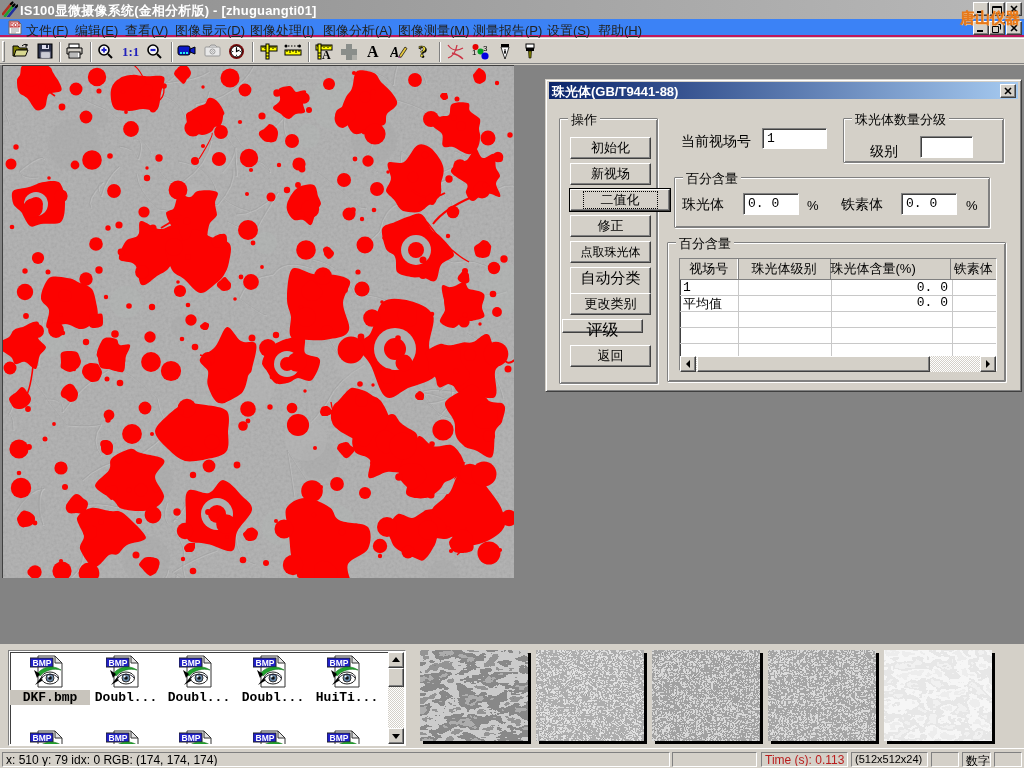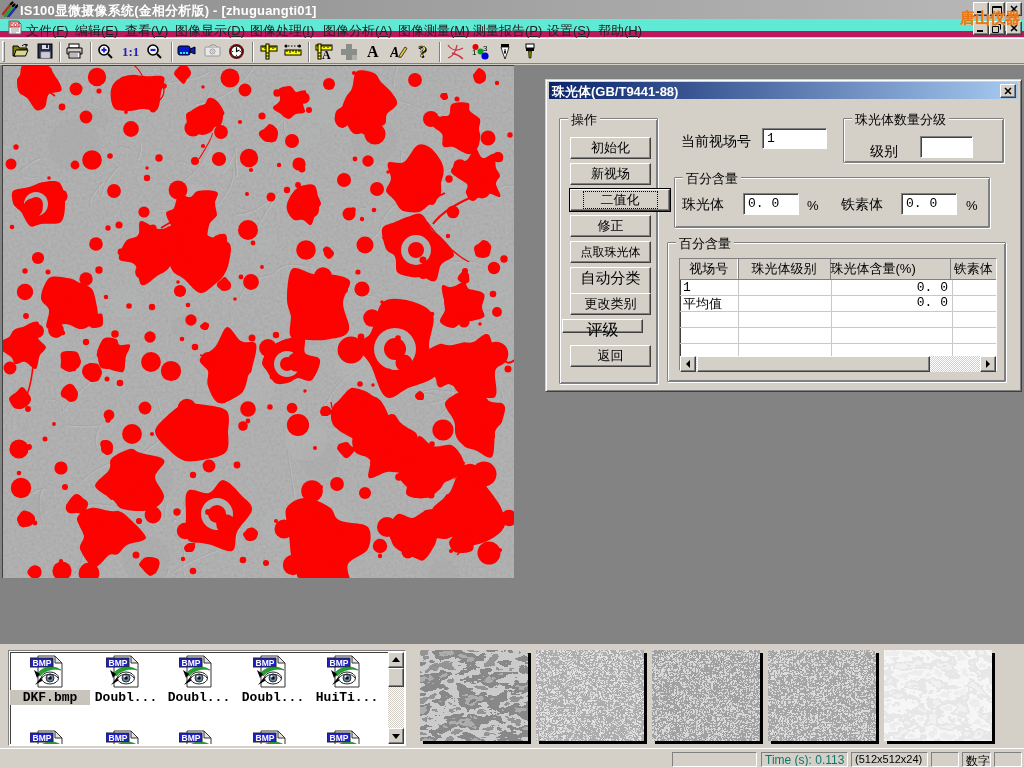--- a/index.html
+++ b/index.html
@@ -35,21 +35,21 @@
         <path d="M2.5 3.5h9v7h-9zM2.5 4.5h9" stroke="#000" fill="none"></path>
       </svg>
     </div>
  <div class="tbtn" style="left:1006px;top:2px;width:16px;height:14px">
       <svg width="14" height="12">
         <path d="M4 3l6 6M10 3l-6 6" stroke="#000" stroke-width="1.6"></path>
       </svg>
     </div>
 </div>
 
-<div class="abs" style="left:0;top:19px;width:1024px;height:18px;background:#5eead4;border-bottom:6px solid #be185d">
+<div class="abs" style="left:0;top:19px;width:1024px;height:18px;background:#3b82f6;border-bottom:2px solid #be185d">
  <div class="abs" style="left:8px;top:1px"><svg width="14" height="15" viewBox="0 0 14 15">
         <path d="M1 1h9l3 3v10H1z" fill="#fff" stroke="#666"></path>
         <rect x="2" y="2" width="9" height="5" fill="#fff" stroke="#c03030"></rect>
         <text x="2.5" y="6.5" font-size="4.5" fill="#c03030" font-weight="bold">DOC</text>
         <path d="M3 9h8M3 11h8M3 13h5" stroke="#999"></path>
       </svg></div>
  <div class="abs" style="left:26px;top:3px;font-size:13px;color:#222">文件(<u>F</u>)</div>
  <div class="abs" style="left:75px;top:3px;font-size:13px;color:#222">编辑(<u>E</u>)</div>
  <div class="abs" style="left:125px;top:3px;font-size:13px;color:#222">查看(<u>V</u>)</div>
  <div class="abs" style="left:175px;top:3px;font-size:13px;color:#222">图像显示(<u>D</u>)</div>
@@ -1054,18 +1054,19 @@
                 <feFuncB type="discrete" tableValues="0.78 0.88 0.8 0.92 0.85 0.9"></feFuncB>
               </feComponentTransfer>
             </filter>
           </defs>
           <rect width="108" height="91" fill="#888" filter="url(#t5)"></rect>
         </svg></div>
     </div>
 </div>
 
 <div class="abs" style="left:0;top:748px;width:1024px;height:20px;background:#d4d0c8;border-top:1px solid #fff">
+ <div style="position:absolute;left:2px;top:3px;width:668px;height:15px;border-top:1px solid #808080;border-left:1px solid #808080;border-bottom:1px solid #fff;border-right:1px solid #fff;font-size:12px;color:#000;padding-left:3px;overflow:hidden;white-space:nowrap">x: 510 y: 79 idx: 0 RGB: (174, 174, 174)</div>
  <div style="position:absolute;left:672px;top:3px;width:85px;height:15px;border-top:1px solid #808080;border-left:1px solid #808080;border-bottom:1px solid #fff;border-right:1px solid #fff;font-size:12px;color:#000;padding-left:3px;overflow:hidden;white-space:nowrap"></div>
- <div style="position:absolute;left:761px;top:3px;width:87px;height:15px;border-top:1px solid #808080;border-left:1px solid #808080;border-bottom:1px solid #fff;border-right:1px solid #fff;font-size:12px;color:#0f766e;padding-left:3px;overflow:hidden;white-space:nowrap">Time (s): 0.113</div>
+ <div style="position:absolute;left:761px;top:3px;width:87px;height:15px;border-top:1px solid #808080;border-left:1px solid #808080;border-bottom:1px solid #fff;border-right:1px solid #fff;font-size:12px;color:#b91c1c;padding-left:3px;overflow:hidden;white-space:nowrap">Time (s): 0.113</div>
  <div style="position:absolute;left:851px;top:3px;width:77px;height:15px;border-top:1px solid #808080;border-left:1px solid #808080;border-bottom:1px solid #fff;border-right:1px solid #fff;font-size:11px;color:#000;padding-left:3px;overflow:hidden;white-space:nowrap">(512x512x24)</div>
  <div style="position:absolute;left:931px;top:3px;width:28px;height:15px;border-top:1px solid #808080;border-left:1px solid #808080;border-bottom:1px solid #fff;border-right:1px solid #fff;font-size:12px;color:#000;padding-left:3px;overflow:hidden;white-space:nowrap"></div>
  <div style="position:absolute;left:962px;top:3px;width:29px;height:15px;border-top:1px solid #808080;border-left:1px solid #808080;border-bottom:1px solid #fff;border-right:1px solid #fff;font-size:12px;color:#000;padding-left:3px;overflow:hidden;white-space:nowrap">数字</div>
  <div style="position:absolute;left:994px;top:3px;width:28px;height:15px;border-top:1px solid #808080;border-left:1px solid #808080;border-bottom:1px solid #fff;border-right:1px solid #fff;font-size:12px;color:#000;padding-left:3px;overflow:hidden;white-space:nowrap"></div>
 </div>
 </body></html>

